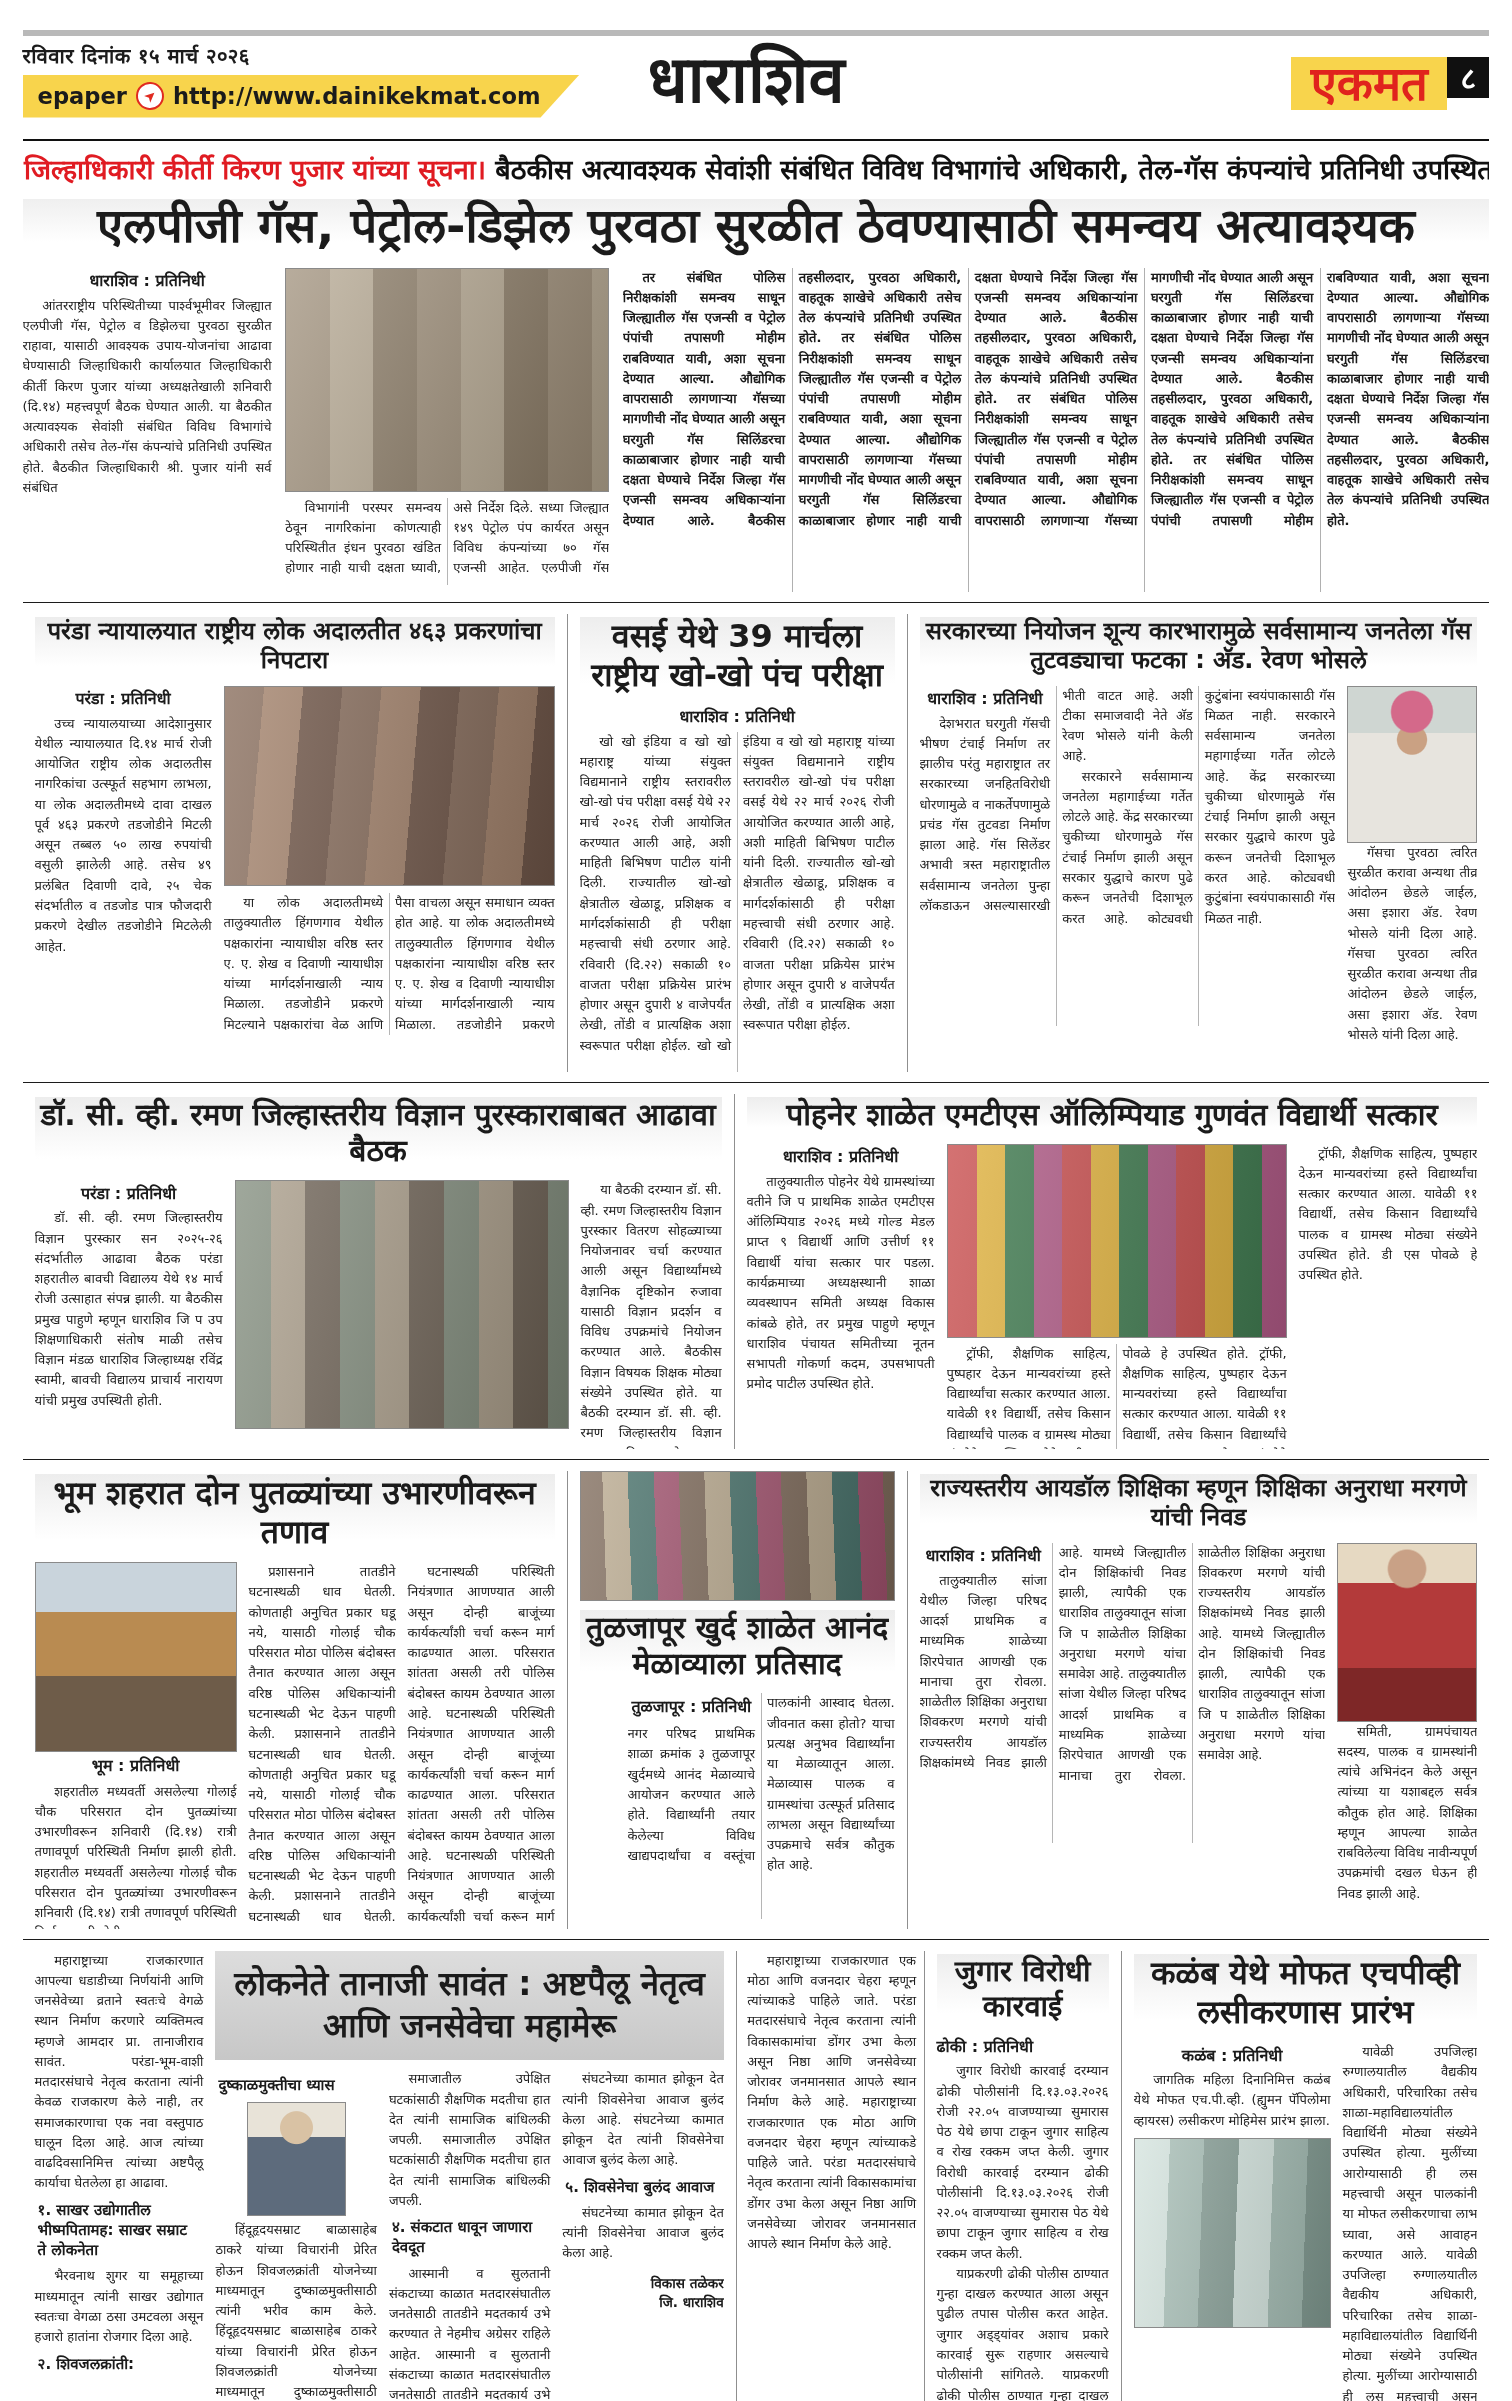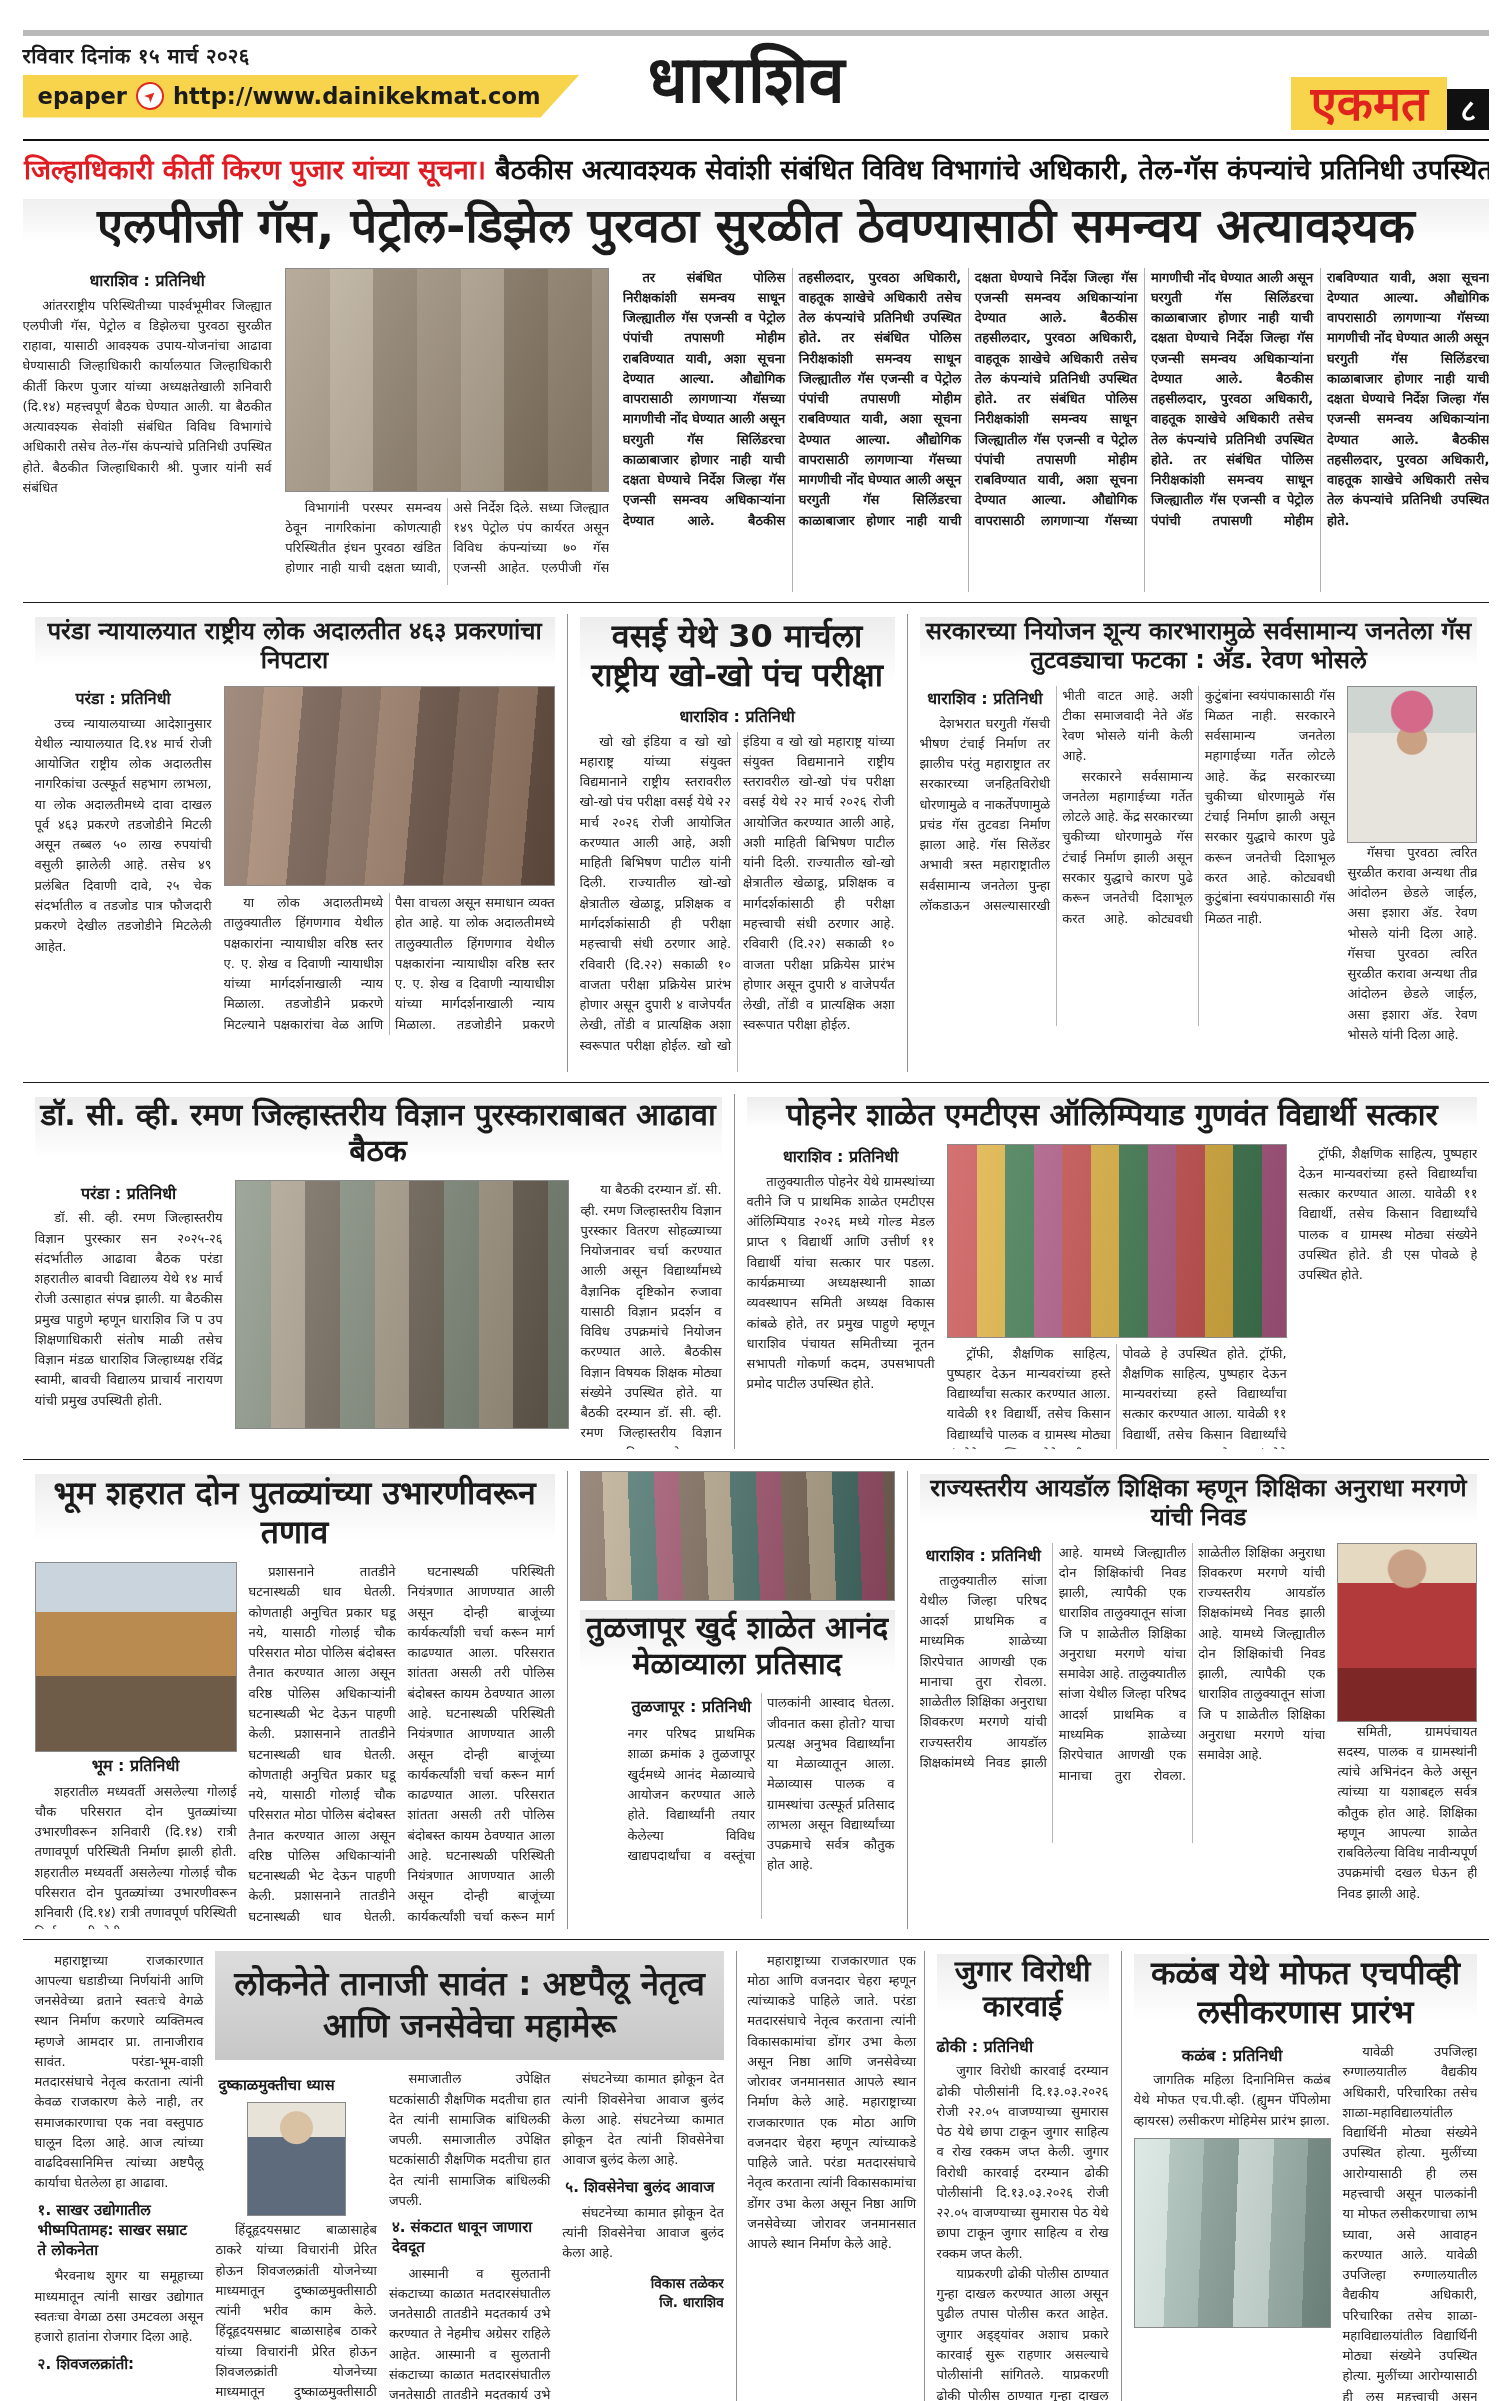--- a/index.html
+++ b/index.html
@@ -9,21 +9,21 @@
   
   .topbar{height:6px;background:#b9b9b9;margin-top:21px;}
   .hrow{position:relative;height:92px;border-bottom:2.3px solid #101010;padding:4.5px 0 6px;}
   .date{font-weight:bold;font-size:20.3px;letter-spacing:0.4px;}
   .epill{margin-top:6px;background:#f8d44c;display:inline-flex;align-items:center;gap:9px;
          font-size:22.6px;font-weight:bold;padding:7.5px 39px 7.5px 15px;
          clip-path:polygon(0 0,100% 0,93% 100%,0 100%);}
   .ep-ico{width:24px;height:24px;border-radius:50%;background:#ffffff;border:2.3px solid #e02a20;color:#e02a20;
           display:inline-flex;align-items:center;justify-content:center;font-size:14.3px;transform:rotate(-42deg);}
   .edition{position:absolute;left:50%;top:10.5px;transform:translateX(-55%);font-size:65px;font-weight:bold;line-height:1;}
-  .hright{position:absolute;right:0;top:21px;display:flex;align-items:flex-end;height:73px;}
+  .hright{position:absolute;right:0;top:21px;display:flex;align-items:flex-start;height:73px;}
   .brand{background:#f8d44c;color:#e0231d;font-size:47px;font-weight:bold;padding:3px 19.6px;display:flex;align-items:center;line-height:1;}
   .pageno{background:#101010;color:#fff;font-size:30px;font-weight:bold;width:42px;display:flex;align-items:center;justify-content:center;}
 
   
   .kicker{font-size:27px;font-weight:bold;padding:9px 1.5px 4.5px;white-space:nowrap;overflow:hidden;}
   .k-red{color:#e01b22;}
   .k-black{color:#101010;}
   .mainhead{font-size:47px;font-weight:bold;text-align:center;margin:7.5px 0 15px;line-height:1.15;
             background:linear-gradient(180deg,#efefef, #ffffff 80%);}
 
@@ -191,21 +191,21 @@
           <p>उच्च न्यायालयाच्या आदेशानुसार येथील न्यायालयात दि.१४ मार्च रोजी आयोजित राष्ट्रीय लोक अदालतीस नागरिकांचा उत्स्फूर्त सहभाग लाभला, या लोक अदालतीमध्ये दावा दाखल पूर्व ४६३ प्रकरणे तडजोडीने मिटली असून तब्बल ५० लाख रुपयांची वसुली झालेली आहे. तसेच ४९ प्रलंबित दिवाणी दावे, २५ चेक संदर्भातील व तडजोड पात्र फौजदारी प्रकरणे देखील तडजोडीने मिटलेली आहेत.</p>
         </div>
         <div class="grow">
           <div class="photo ph-adalat"></div>
           <p class="cols2">या लोक अदालतीमध्ये तालुक्यातील हिंगणगाव येथील पक्षकारांना न्यायाधीश वरिष्ठ स्तर ए. ए. शेख व दिवाणी न्यायाधीश यांच्या मार्गदर्शनाखाली न्याय मिळाला. तडजोडीने प्रकरणे मिटल्याने पक्षकारांचा वेळ आणि पैसा वाचला असून समाधान व्यक्त होत आहे. या लोक अदालतीमध्ये तालुक्यातील हिंगणगाव येथील पक्षकारांना न्यायाधीश वरिष्ठ स्तर ए. ए. शेख व दिवाणी न्यायाधीश यांच्या मार्गदर्शनाखाली न्याय मिळाला. तडजोडीने प्रकरणे मिटल्याने पक्षकारांचा वेळ आणि पैसा वाचला असून समाधान व्यक्त होत आहे.</p>
         </div>
       </div>
     </article>
 
     <article class="art a-vasai">
-      <h2 class="h42">वसई येथे 30 मार्चला राष्ट्रीय खो-खो पंच परीक्षा</h2>
+      <h2 class="h42">वसई येथे 39 मार्चला राष्ट्रीय खो-खो पंच परीक्षा</h2>
       <div class="byline">धाराशिव : प्रतिनिधी</div>
       <p class="cols2">खो खो इंडिया व खो खो महाराष्ट्र यांच्या संयुक्त विद्यमानाने राष्ट्रीय स्तरावरील खो-खो पंच परीक्षा वसई येथे २२ मार्च २०२६ रोजी आयोजित करण्यात आली आहे, अशी माहिती बिभिषण पाटील यांनी दिली. राज्यातील खो-खो क्षेत्रातील खेळाडू, प्रशिक्षक व मार्गदर्शकांसाठी ही परीक्षा महत्त्वाची संधी ठरणार आहे. रविवारी (दि.२२) सकाळी १० वाजता परीक्षा प्रक्रियेस प्रारंभ होणार असून दुपारी ४ वाजेपर्यंत लेखी, तोंडी व प्रात्यक्षिक अशा स्वरूपात परीक्षा होईल. खो खो इंडिया व खो खो महाराष्ट्र यांच्या संयुक्त विद्यमानाने राष्ट्रीय स्तरावरील खो-खो पंच परीक्षा वसई येथे २२ मार्च २०२६ रोजी आयोजित करण्यात आली आहे, अशी माहिती बिभिषण पाटील यांनी दिली. राज्यातील खो-खो क्षेत्रातील खेळाडू, प्रशिक्षक व मार्गदर्शकांसाठी ही परीक्षा महत्त्वाची संधी ठरणार आहे. रविवारी (दि.२२) सकाळी १० वाजता परीक्षा प्रक्रियेस प्रारंभ होणार असून दुपारी ४ वाजेपर्यंत लेखी, तोंडी व प्रात्यक्षिक अशा स्वरूपात परीक्षा होईल.</p>
     </article>
 
     <article class="art a-gas">
       <h2 class="h44">सरकारच्या नियोजन शून्य कारभारामुळे सर्वसामान्य जनतेला गॅस तुटवड्याचा फटका : अ‍ॅड. रेवण भोसले</h2>
       <div class="flexr">
         <div class="gas-cols">
           <div class="cols3" style="height:100%;">
             <div class="byline">धाराशिव : प्रतिनिधी</div>

